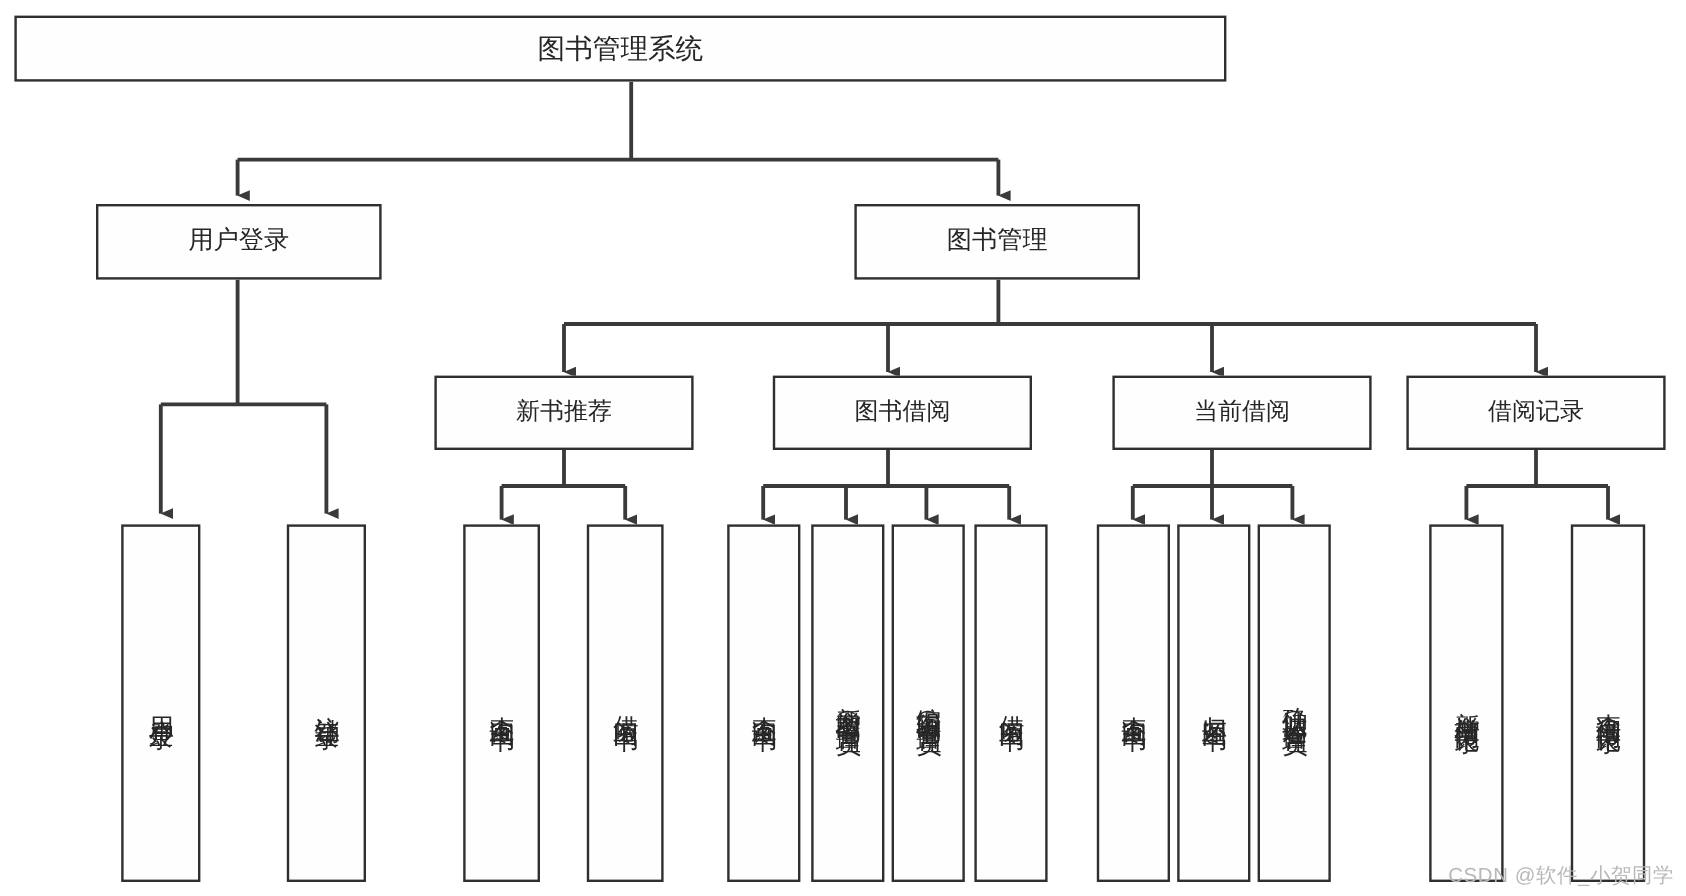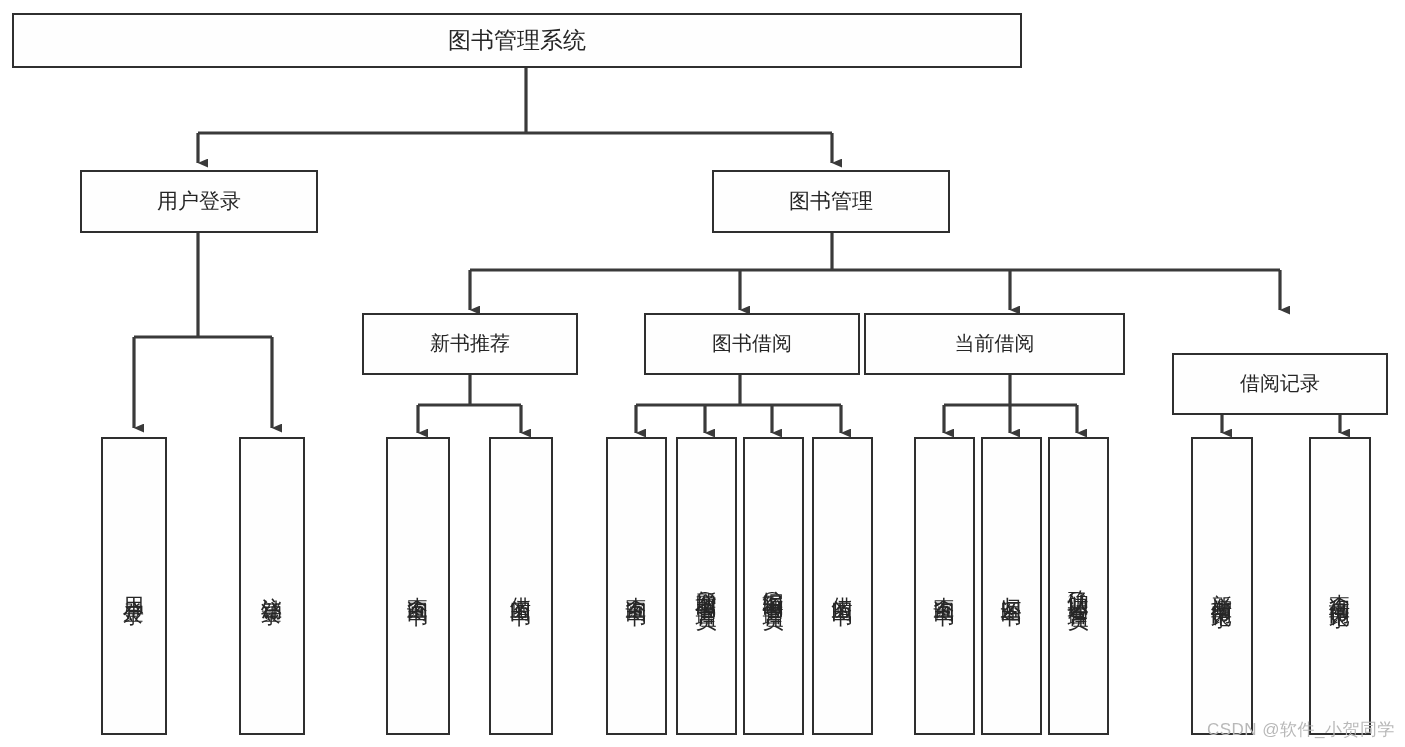--- a/index.html
+++ b/index.html
@@ -136,24 +136,24 @@
   <div class="node level3" style="left:362px; top:313px; width:216px; height:62px;">
     <span>新书推荐</span>
   </div>
 
   <div class="node level2" style="left:712px; top:170px; width:238px; height:63px;">
     <span>图书管理</span>
   </div>
   <div class="node level3" style="left:632px; top:313px; width:216px; height:62px;margin-left:12px;">
     <span>图书借阅</span>
   </div>
-  <div class="node level3" style="left:864px; top:313px; width:261px; height:62px;">
+  <div class="node level3" style="left:927px; top:313px; width:216px; height:62px;">
     <span>当前借阅</span>
   </div>
-  <div class="node level3" style="left:1172px; top:313px; width:216px; height:62px;margin-top:40px;">
+  <div class="node level3" style="left:1172px; top:313px; width:216px; height:62px;">
     <span>借阅记录</span>
   </div>
 
   <div class="node leaf" style="left:101px; top:437px; width:66px; height:298px;">
     <span class="vtext">用户登录</span>
   </div>
   <div class="node leaf" style="left:239px; top:437px; width:66px; height:298px;">
     <span class="vtext">注销登录</span>
   </div>
 

